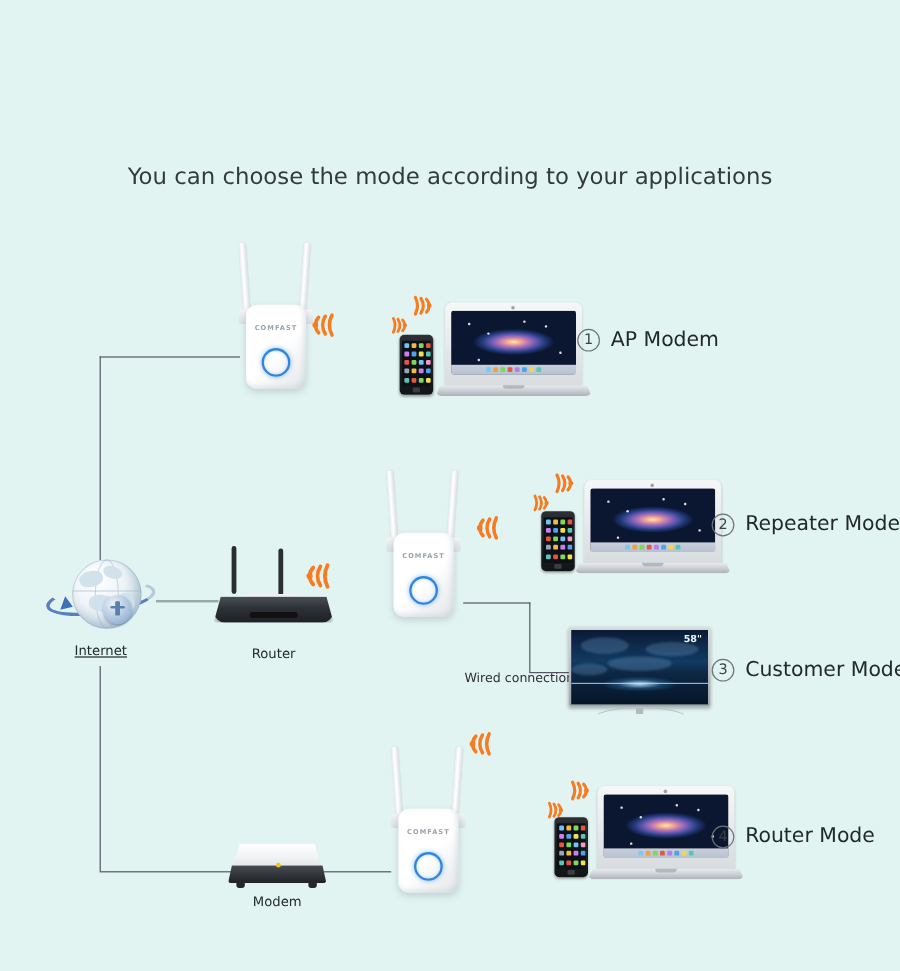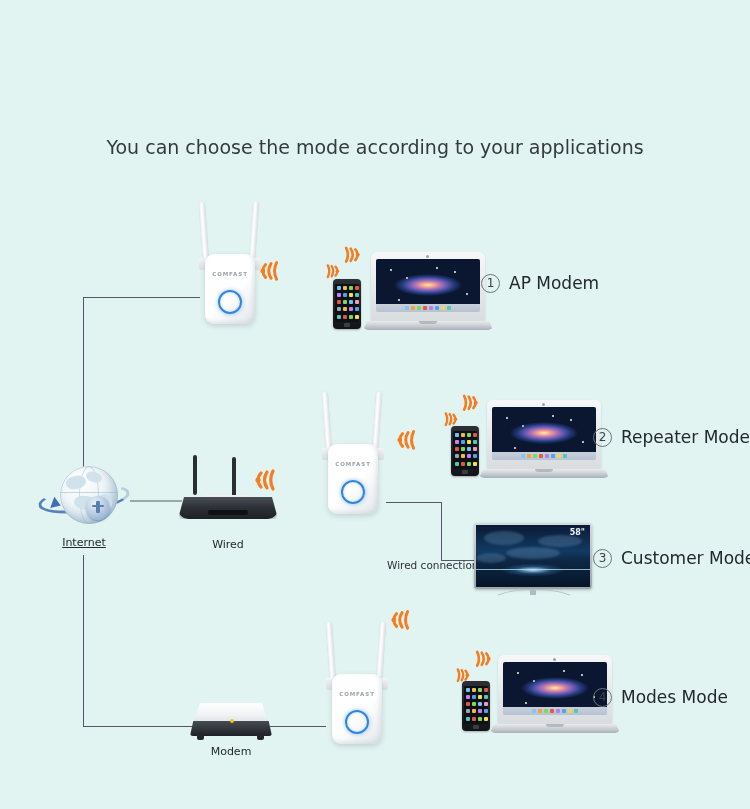--- a/index.html
+++ b/index.html
@@ -269,21 +269,21 @@
   </div>
   <div class="lbl" style="left:36px;top:536px;width:96px;text-decoration:underline;">Internet</div>
 
   <div class="router">
     <div class="ant a1"></div>
     <div class="ant a2"></div>
     <div class="plate"></div>
     <div class="body"></div>
     <div class="slot"></div>
   </div>
-  <div class="lbl" style="left:178px;top:538px;width:100px;">Wired</div>
+  <div class="lbl" style="left:178px;top:538px;width:100px;">Router</div>
 
   <div class="wifi" style="left:254px;top:466px;">
     <svg width="28" height="26" viewBox="0 0 28 26">
       <g fill="none" stroke="#f57c20" stroke-width="3.2" stroke-linecap="round">
         <path d="M7 21 A10 10 0 0 1 7 7"></path>
         <path d="M13 22 A15 15 0 0 1 13 6"></path>
         <path d="M19 23 A20 20 0 0 1 19 5"></path>
       </g>
       <circle cx="4" cy="14" r="2.6" fill="#f57c20"></circle>
     </svg>
@@ -592,16 +592,16 @@
       <i class="dot" style="left:58px;background:#b47ef0"></i>
         <i class="dot" style="left:64px;background:#4fa3e8"></i>
       <i class="dot" style="left:70px;background:#f0d84a"></i>
         <i class="dot" style="left:76px;background:#57c6b2"></i>
     </div>
     <div class="base"></div>
     <div class="notch"></div>
   </div>
   <div class="mode" style="left:593px;top:687px;">
     <div class="num">4</div>
-    <div class="txt">Modes Mode</div>
+    <div class="txt">Router Mode</div>
   </div>
 
 </div>
 
 </body></html>

